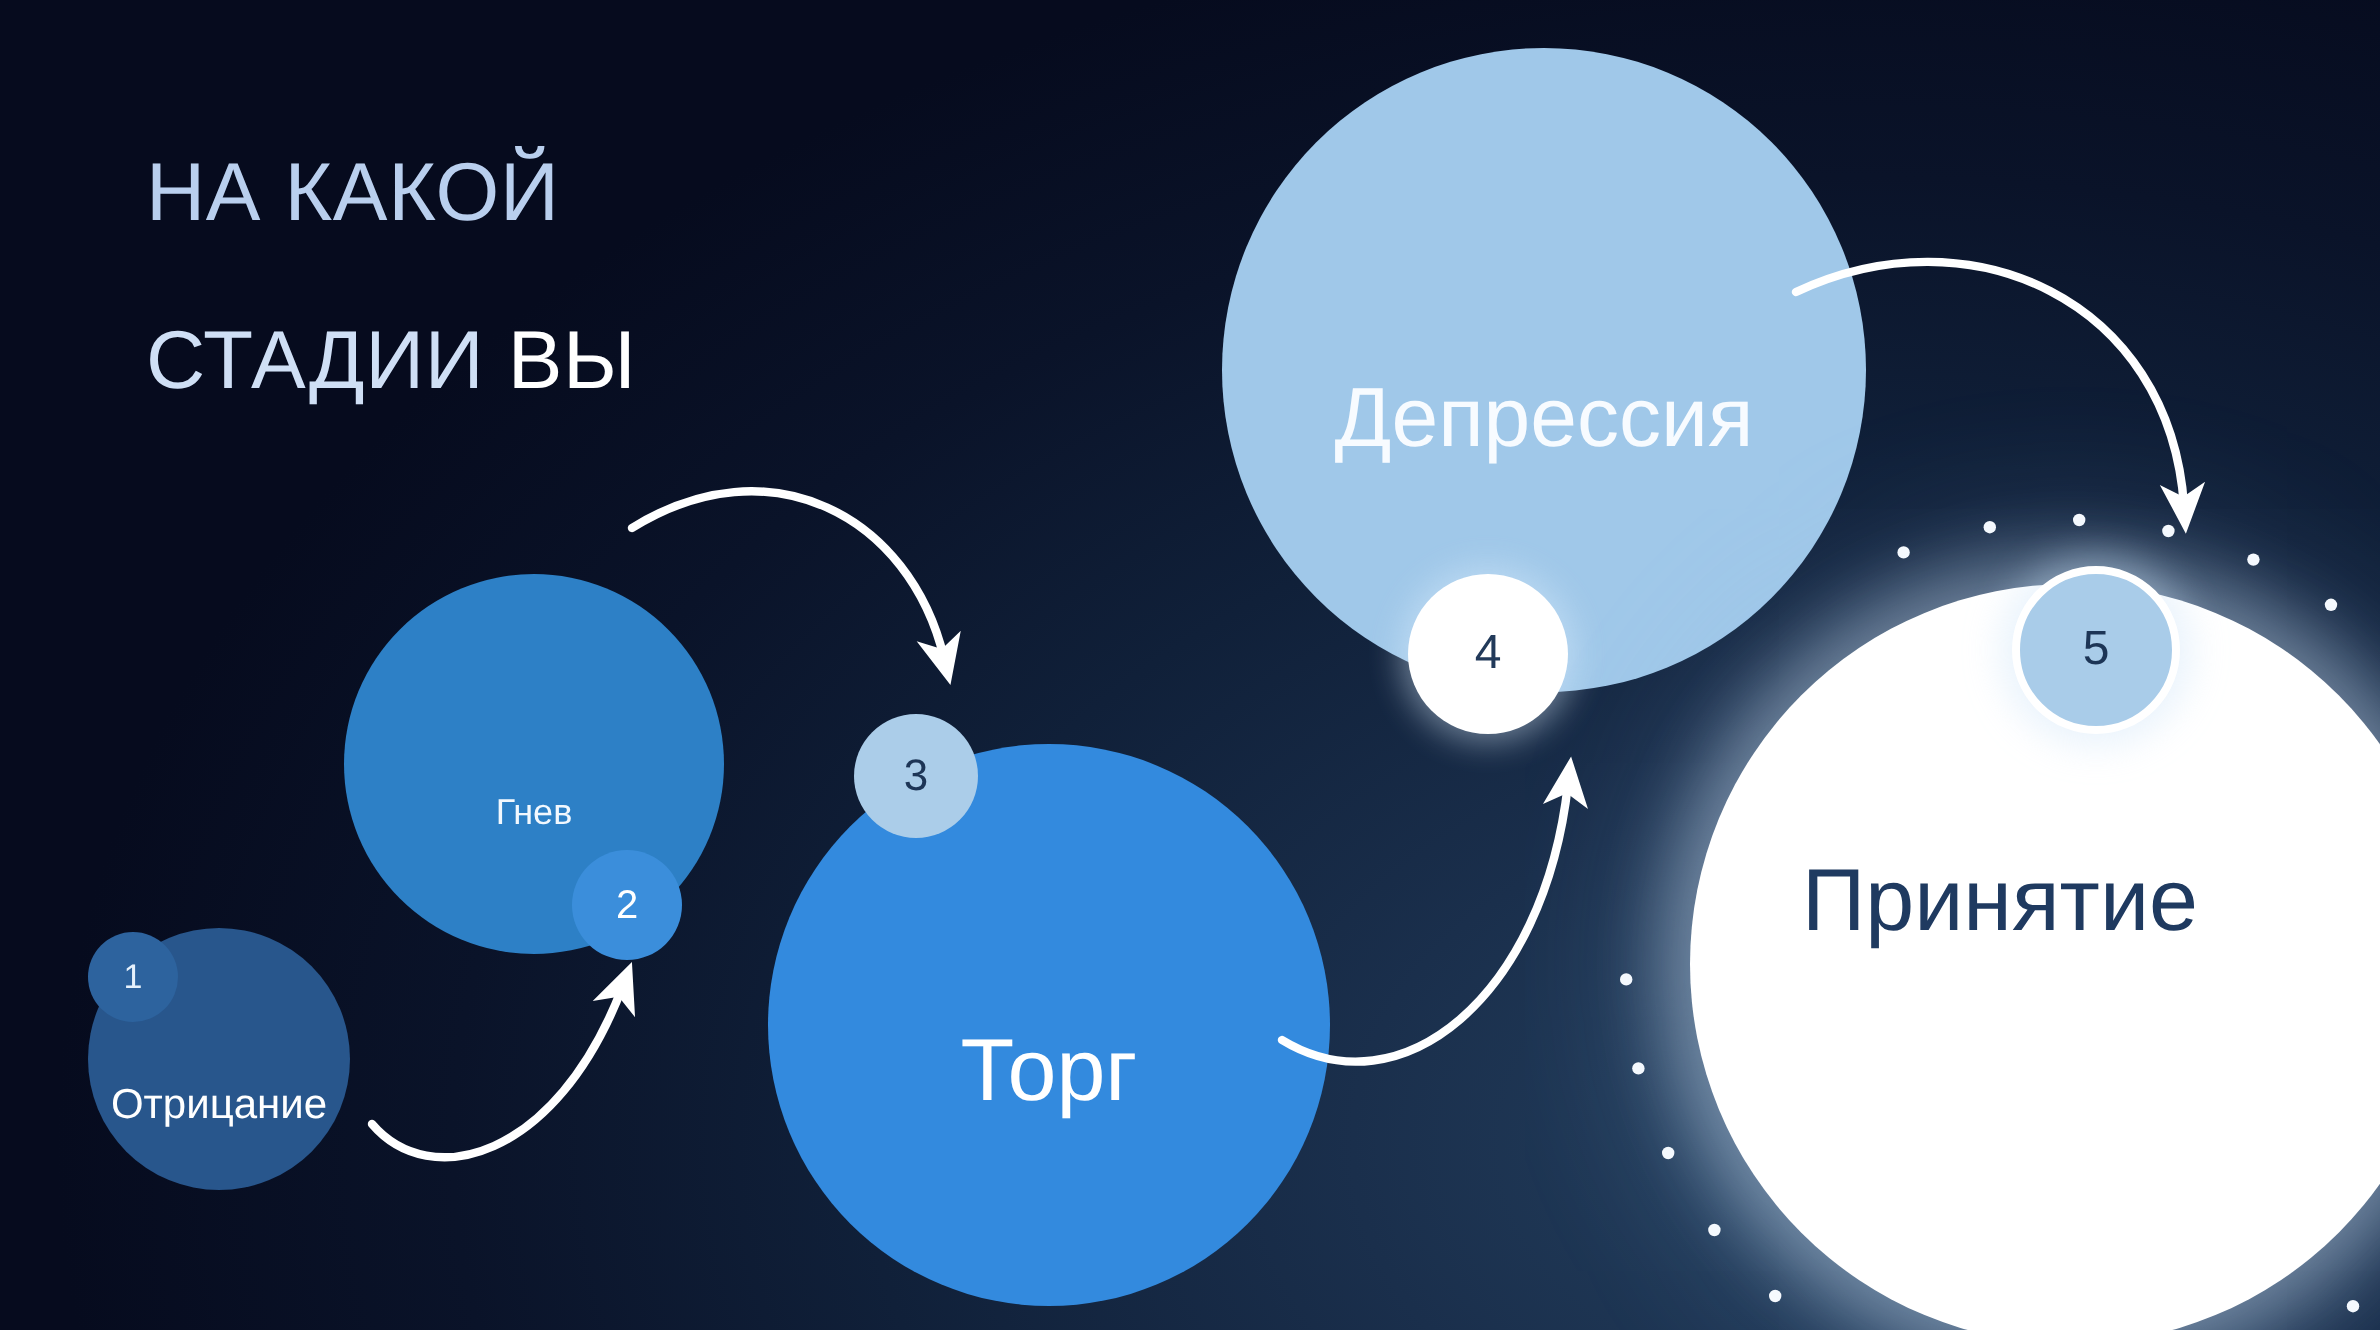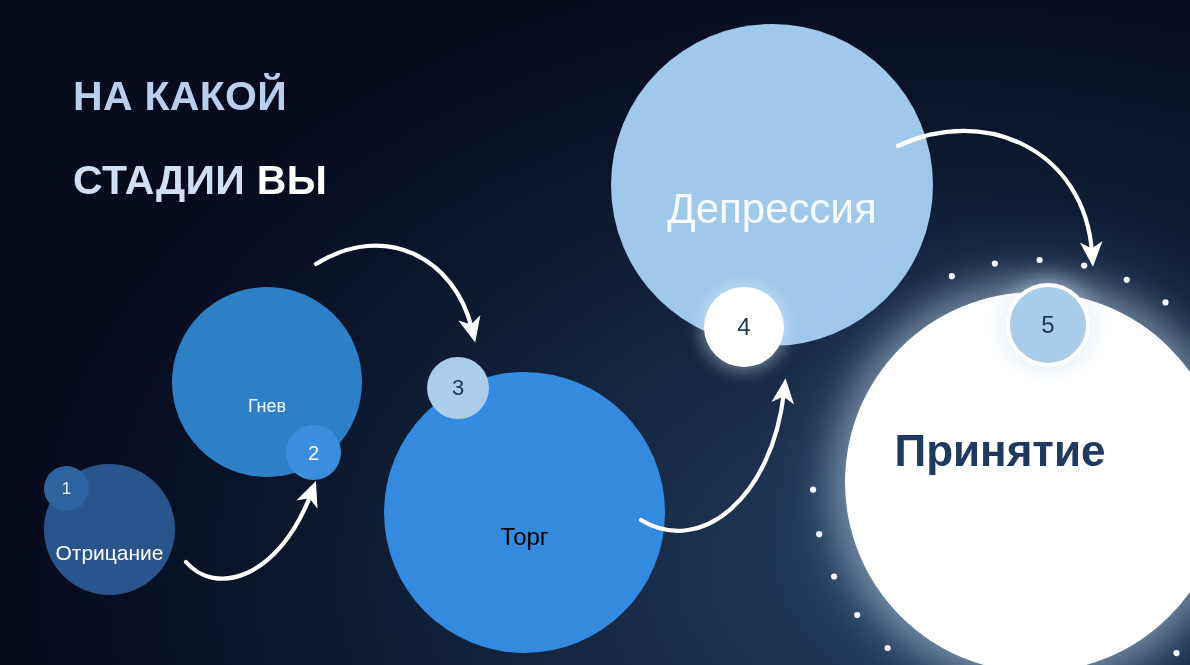--- a/index.html
+++ b/index.html
@@ -47,36 +47,36 @@
   .b-anger {
     left: 172px; top: 287px; width: 190px; height: 190px;
     background: #2d80c6;
   }
   .b-anger .blabel { font-size: 18px; color: #f2f8fe; }
 
   .b-bargain {
     left: 384px; top: 372px; width: 281px; height: 281px;
     background: #338ade;
   }
-  .b-bargain .blabel { font-size: 24px; color: #000000; }
+  .b-bargain .blabel { font-size: 44px; color: #ffffff; }
 
   .b-depress {
     left: 611px; top: 24px; width: 322px; height: 322px;
     background: #a0c8e9;
   }
   .b-depress .blabel { font-size: 42px; color: #f7fbff; }
 
   .b-accept {
     left: 845px; top: 292px; width: 380px; height: 380px;
     background: #ffffff;
     box-shadow: 0 0 34px 14px rgba(215,233,250,0.40),
                 0 0 78px 26px rgba(150,195,240,0.20);
   }
   .b-accept .blabel {
-    font-size: 44px; color: #1f3a60; font-weight: 700;
+    font-size: 44px; color: #1f3a60; font-weight: 400;
     position: relative; left: -35px; top: -55px;
   }
 
   
   .badge {
     position: absolute;
     border-radius: 50%;
     display: flex;
     align-items: center;
     justify-content: center;
@@ -100,21 +100,21 @@
   .bg5 { left: 1006px; top: 283px; width: 84px; height: 84px; background: #a9cce9;
          border: 4px solid #ffffff; box-shadow: 0 0 18px 6px rgba(200,226,248,0.40); }
   .bg5 span { font-size: 24px; color: #1d3556; }
 
   
   #heading {
     position: absolute;
     left: 73px; top: 70px;
     width: 420px;
     font-size: 41px;
-    font-weight: bold;
+    font-weight: normal;
     line-height: 1.28;
     letter-spacing: 0.3px;
   }
   #heading .ln { display: block; white-space: nowrap; }
   #heading .l1 { color: #b9cfee; }
   #heading .l2 { color: #cfdff5; margin-top: 32px; }
   #heading .l2 .hi { color: #ffffff; }
   #heading .l3 { color: #ffffff; }
 
   

